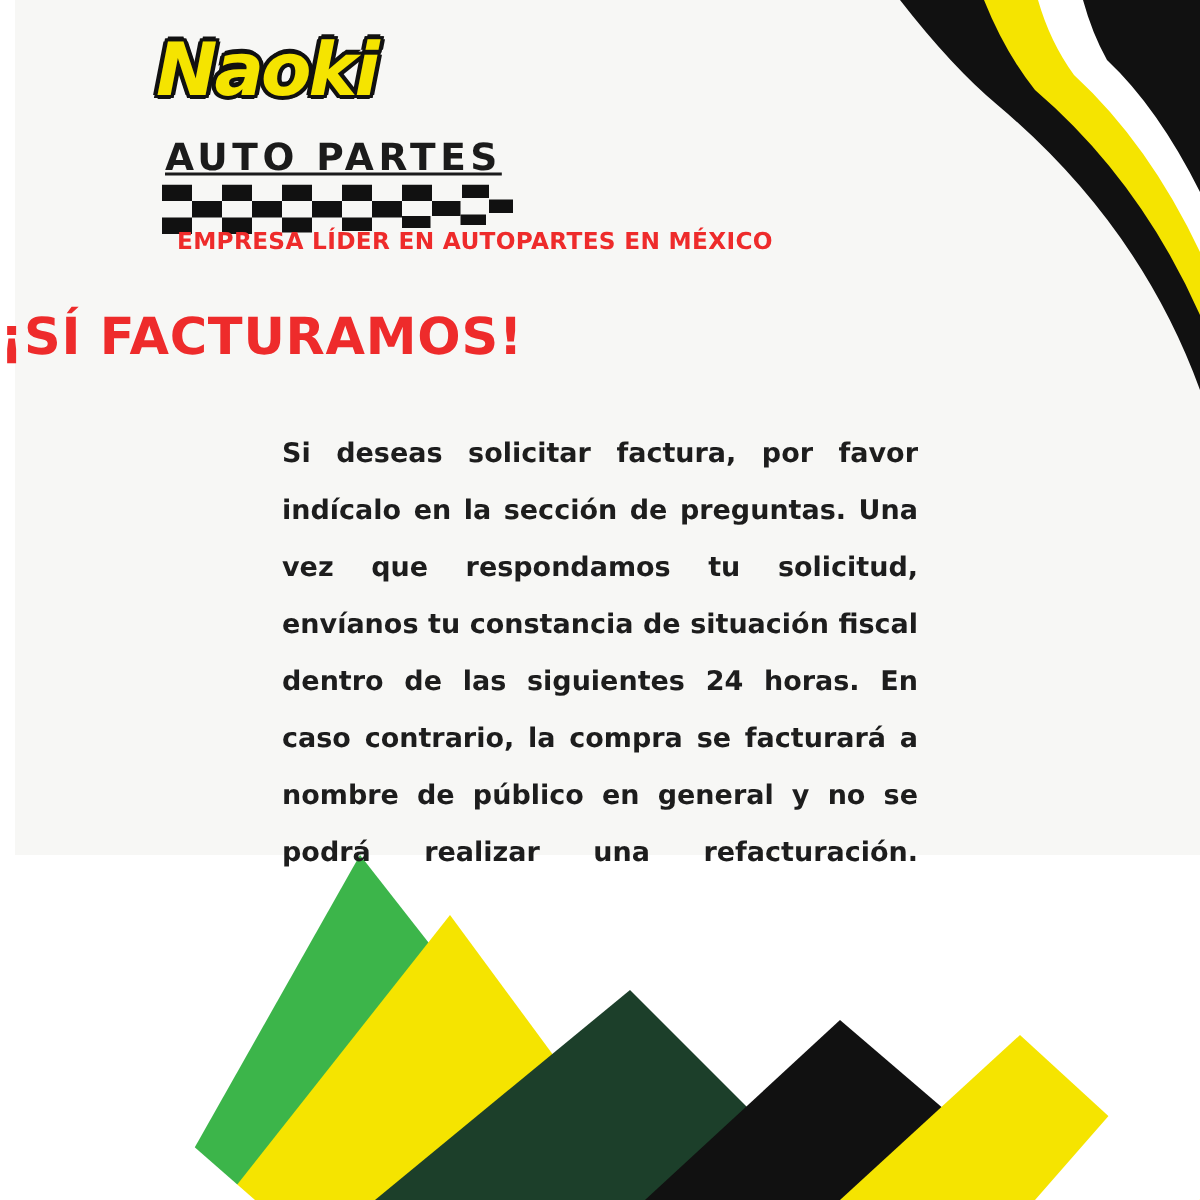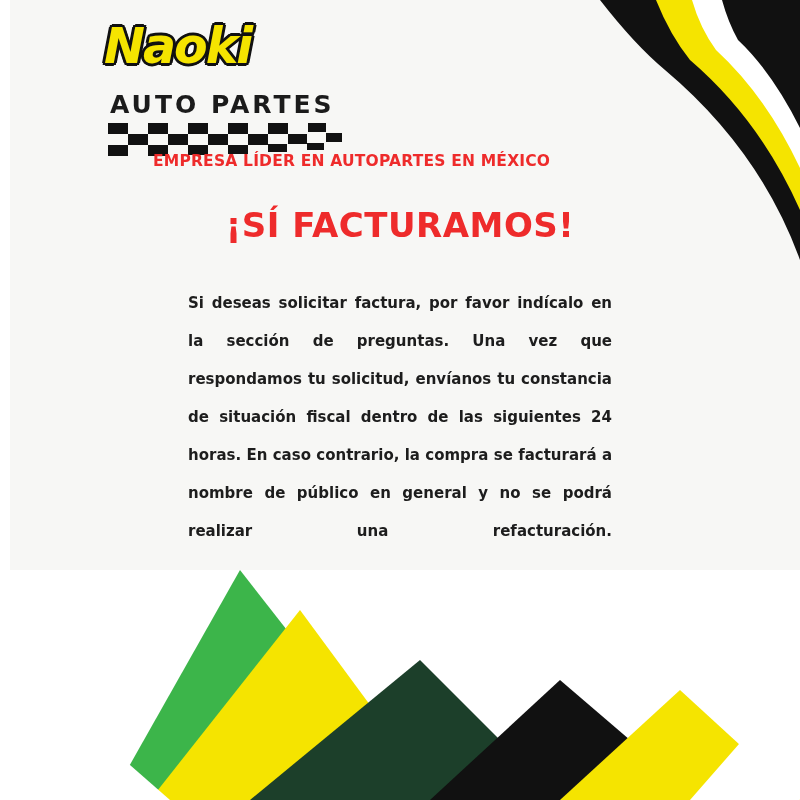--- a/index.html
+++ b/index.html
@@ -72,65 +72,64 @@
     padding: 0;
   }
 
   .logo-sub {
     font-family: "DejaVu Sans", sans-serif;
     font-weight: bold;
     font-size: 25px;
     letter-spacing: 3px;
     color: #1b1b1b;
     margin: 2px 0 0 6px;
+    text-decoration: underline;
   }
 
   .checker {
     margin-top: 4px;
     margin-left: 4px;
     width: 240px;
     height: 34px;
   }
 
   .tagline {
     position: absolute;
     left: 118px;
     top: 152px;
     font-family: "DejaVu Sans", sans-serif;
     font-weight: bold;
     font-size: 15.5px;
     letter-spacing: 0.2px;
     color: #ee2b2b;
     white-space: nowrap;
-    margin-left: 35px;
   }
 
   
   .headline {
     position: absolute;
     left: 0;
     top: 205px;
     width: 800px;
-    text-align: center;
     font-family: "DejaVu Sans", sans-serif;
     font-weight: bold;
     font-size: 34px;
     letter-spacing: 0.5px;
     color: #ee2b2b;
   }
 
   
   .body-copy {
     position: absolute;
     left: 188px;
     top: 284px;
     width: 424px;
     font-family: "DejaVu Sans", sans-serif;
     font-weight: bold;
-    font-size: 15px;
+    font-size: 18px;
     line-height: 38px;
     color: #1d1d1d;
     text-align: justify;
     text-justify: inter-word;
   }
   .body-copy::after {
     content: "";
     display: inline-block;
     width: 100%;
   }

